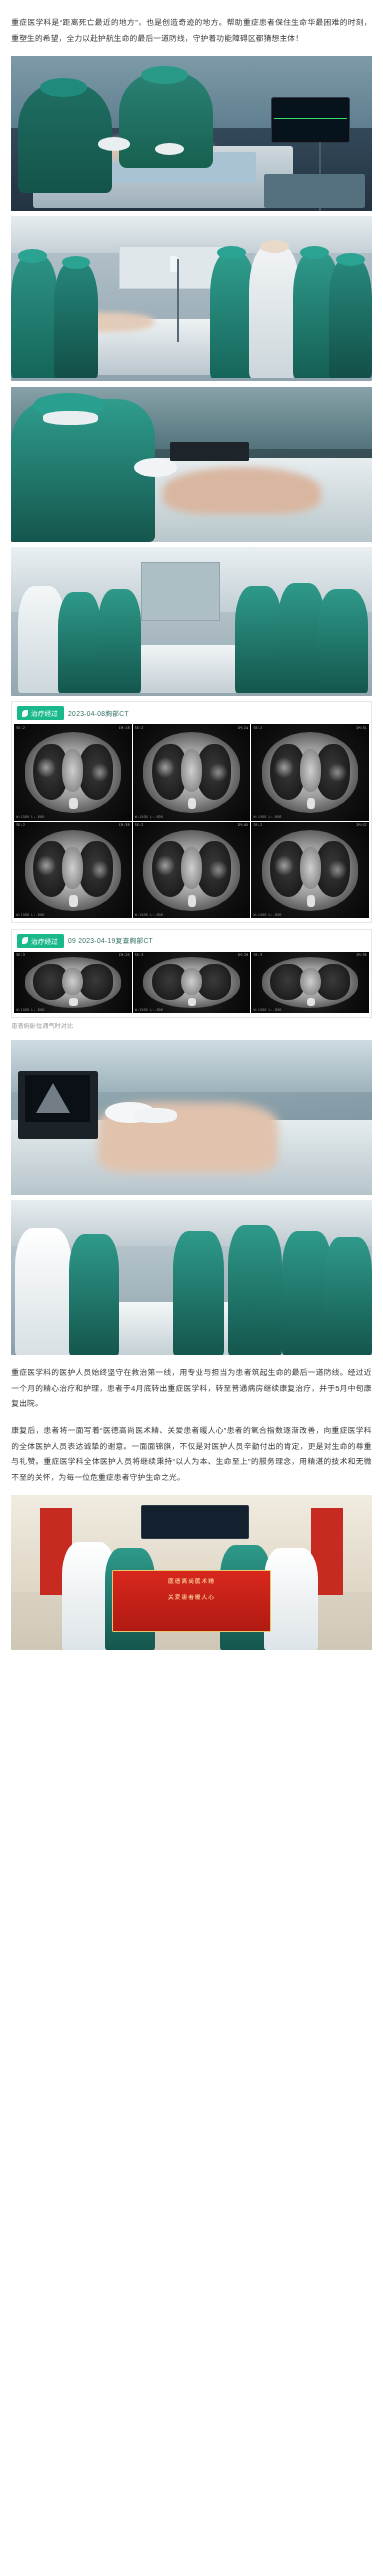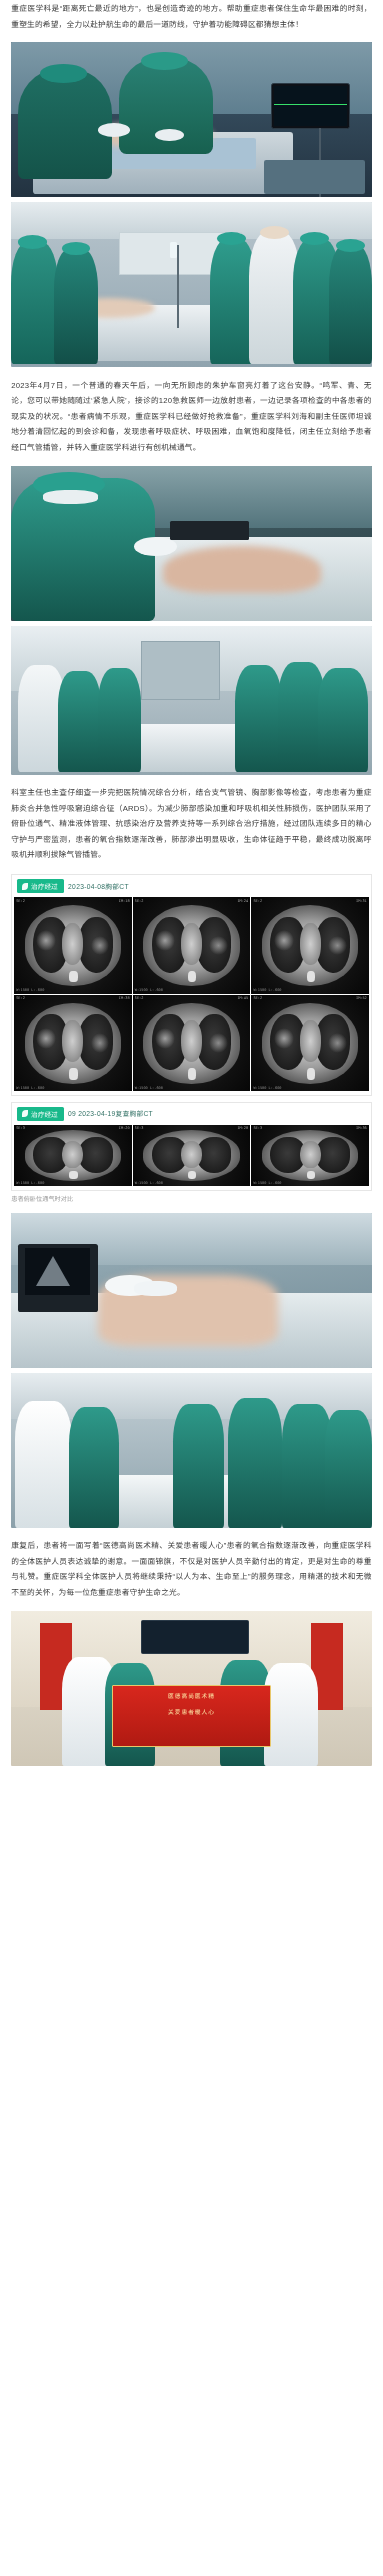--- a/index.html
+++ b/index.html
@@ -22,21 +22,21 @@
   }
   .para {
     font-size: 7.7px;
     line-height: 15.5px;
     color: #3a3a3a;
     text-align: justify;
     padding: 5.2px 11.3px 6.2px 11.3px;
     letter-spacing: 0.2px;
   }
   .para.first {
-    padding-top: 1px;
+    padding-top: 15px;
   }
   .photo {
     width: 361px;
     margin: 4.1px auto 5.2px auto;
     position: relative;
     overflow: hidden;
     border-radius: 1px;
   }
   .photo .frame {
     width: 100%;
@@ -329,21 +329,20 @@
       <div class="layer h2"></div>
       <div class="layer h3"></div>
       <div class="layer h4"></div>
       <div class="layer h5"></div>
       <div class="layer h6"></div>
       <div class="layer ivpole"></div>
       <div class="layer iv"></div>
     </div>
   </div>
 
-  <div class="para">2023年4月7日，一个普通的春天午后，一向无所顾虑的朱护车窗亮灯着了这台安静。“鸣军、青、无论，您可以带她随随过‘紧急人院’，接诊的120急救医师一边放射患者，一边记录各项检查的中各患者的现实及的状况。“患者病情不乐观，重症医学科已经做好抢救准备”，重症医学科刘海和副主任医师坦诚地分着清回忆起的到会诊和备，发现患者呼吸症状、呼吸困难，血氧饱和度降低，闭主任立刻给予患者经口气管插管，并转入重症医学科进行有创机械通气。</div>
 
   <div class="photo">
     <div class="ph ph3 frame">
       <div class="layer bg"></div>
       <div class="layer bedsheet"></div>
       <div class="layer body"></div>
       <div class="layer nurse"></div>
       <div class="layer ncap"></div>
       <div class="layer mask"></div>
       <div class="layer hand"></div>
@@ -358,21 +357,20 @@
       <div class="layer bed4"></div>
       <div class="layer p1"></div>
       <div class="layer p2"></div>
       <div class="layer p3"></div>
       <div class="layer p4"></div>
       <div class="layer p5"></div>
       <div class="layer p6"></div>
     </div>
   </div>
 
-  <div class="para">科室主任也主查仔细查一步完把医院情况综合分析，结合支气管镜、胸部影像等检查，考虑患者为重症肺炎合并急性呼吸窘迫综合征（ARDS）。为减少肺部感染加重和呼吸机相关性肺损伤，医护团队采用了俯卧位通气、精准液体管理、抗感染治疗及营养支持等一系列综合治疗措施，经过团队连续多日的精心守护与严密监测，患者的氧合指数逐渐改善，肺部渗出明显吸收，生命体征趋于平稳，最终成功脱离呼吸机并顺利拔除气管插管。</div>
 
   <div class="ct-block">
     <div class="ct-head">
       <span class="ct-badge">
         <span class="leaf"></span>
         <span>治疗经过</span>
       </span>
       <span class="ct-title">2023-04-08胸部CT</span>
     </div>
     <div class="ct-grid">
@@ -514,20 +512,21 @@
       <div class="layer bed7"></div>
       <div class="layer d1"></div>
       <div class="layer d2"></div>
       <div class="layer d3"></div>
       <div class="layer d4"></div>
       <div class="layer d5"></div>
       <div class="layer d6"></div>
     </div>
   </div>
 
+  <div class="para">重症医学科的医护人员始终坚守在救治第一线，用专业与担当为患者筑起生命的最后一道防线。经过近一个月的精心治疗和护理，患者于4月底转出重症医学科，转至普通病房继续康复治疗，并于5月中旬康复出院。</div>
 
   <div class="para">康复后，患者将一面写着“医德高尚医术精、关爱患者暖人心”患者的氧合指数逐渐改善，向重症医学科的全体医护人员表达诚挚的谢意。一面面锦旗，不仅是对医护人员辛勤付出的肯定，更是对生命的尊重与礼赞。重症医学科全体医护人员将继续秉持“以人为本、生命至上”的服务理念，用精湛的技术和无微不至的关怀，为每一位危重症患者守护生命之光。</div>
 
   <div class="photo">
     <div class="ph ph8 frame">
       <div class="layer wall8"></div>
       <div class="layer couplet-l"></div>
       <div class="layer couplet-r"></div>
       <div class="layer screen8"></div>
       <div class="layer s1"></div>

